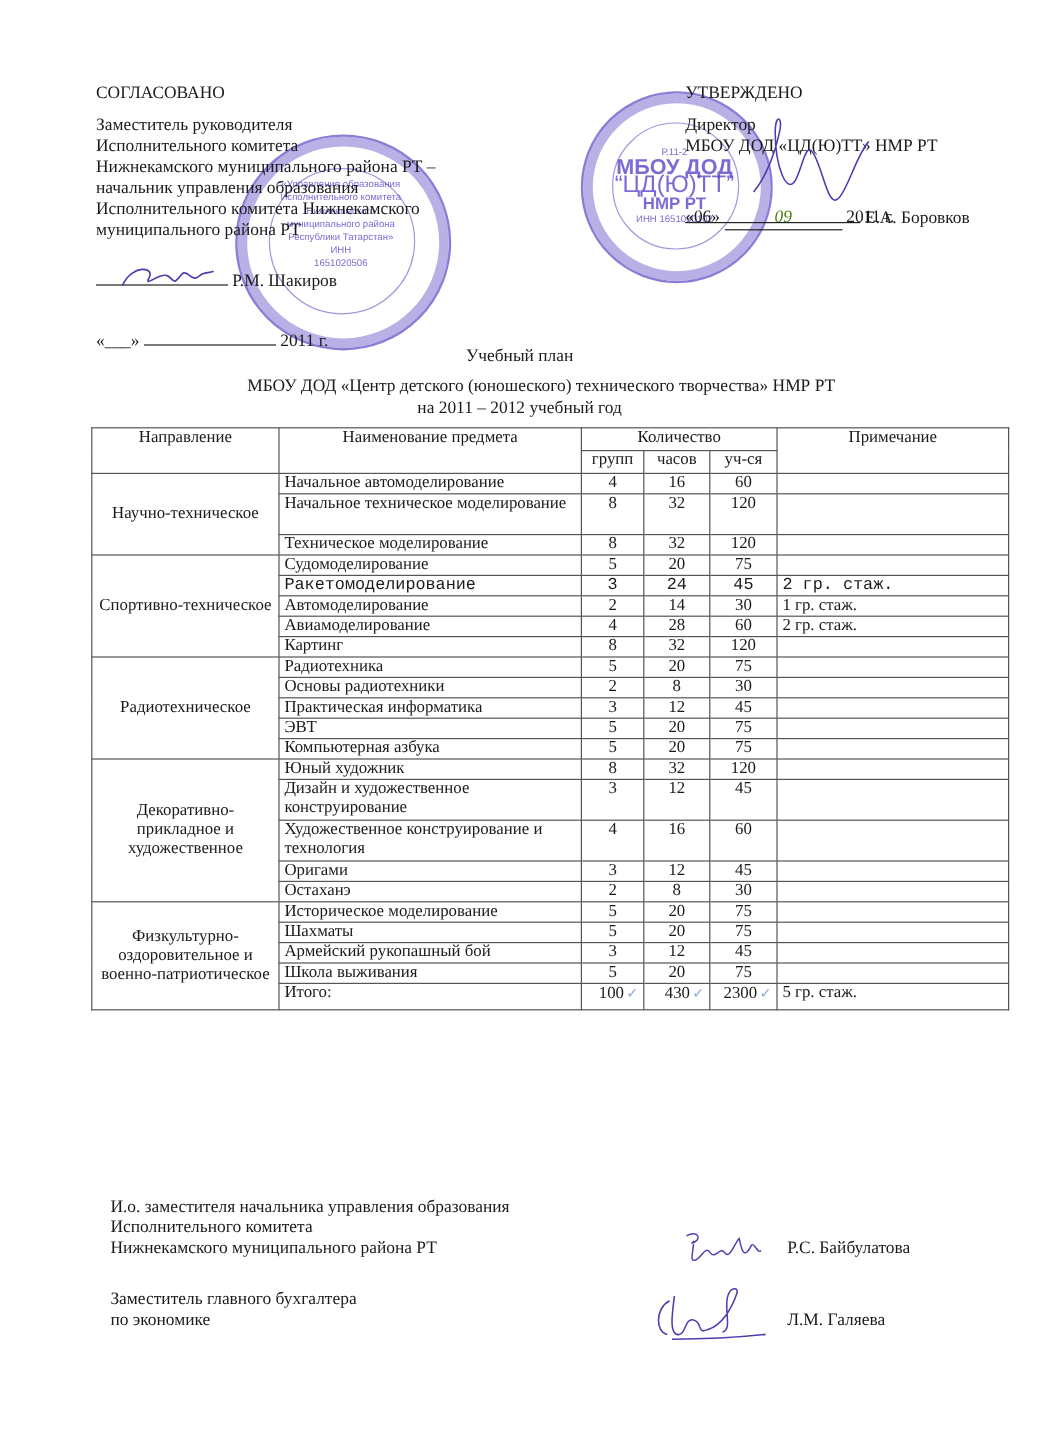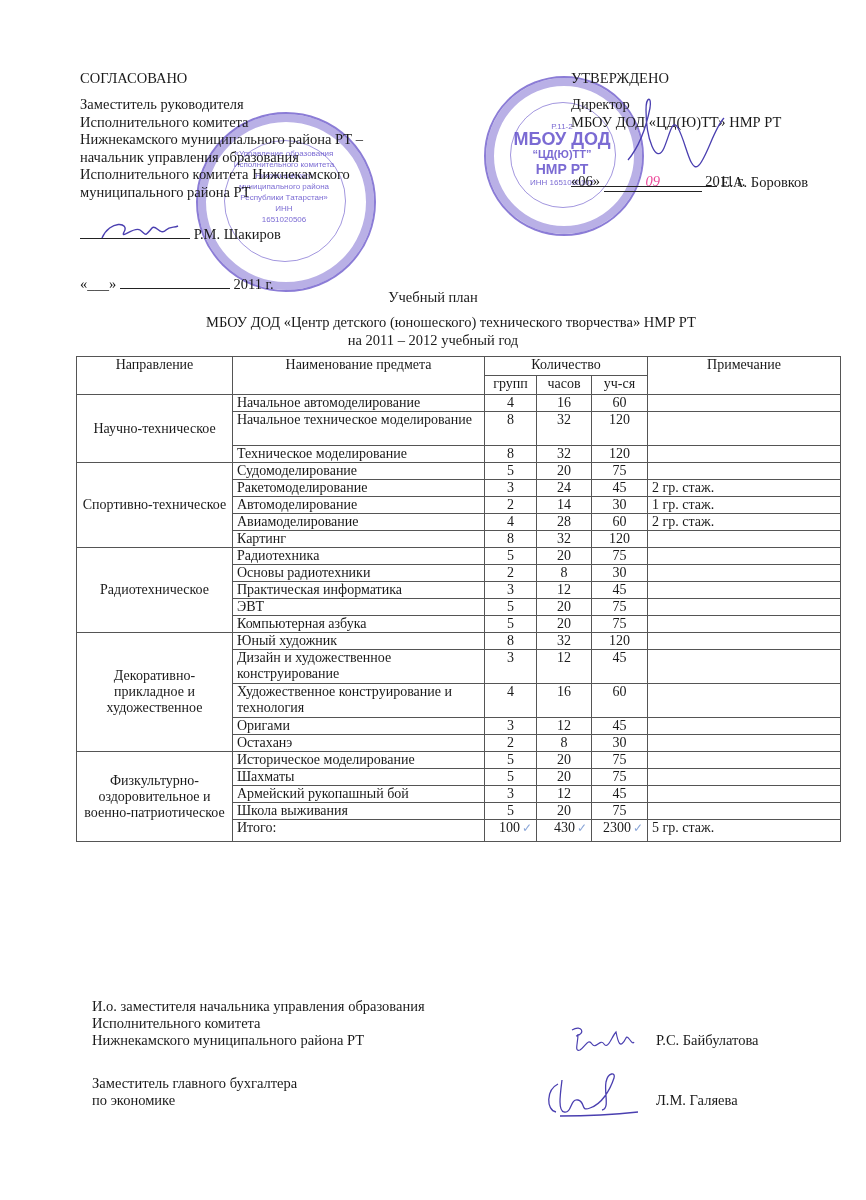--- a/index.html
+++ b/index.html
@@ -77,40 +77,40 @@
     <span>2011 г.</span>
   </div>
 </div>
 
 <div>
   <div class="stamp" style="left:484px; top:76px; width:156px; height:156px;"></div>
   <div class="stamp-inner" style="left:510px; top:102px; width:104px; height:104px;"></div>
   <div class="stamp-text" style="left:508px; top:122px; width:108px;">
     <div style="font-size:8px; line-height:10px;">Р.11-2</div>
     <div style="font-size:18px; line-height:15px; font-weight:bold;">МБОУ ДОД</div>
-    <div style="font-size:11px; line-height:15px; font-weight:bold;">“ЦД(Ю)ТТ”</div>
+    <div style="font-size:20px; line-height:15px; font-weight:normal;">“ЦД(Ю)ТТ”</div>
     <div style="font-size:14px; line-height:15px; font-weight:bold;">НМР РТ</div>
     <div style="font-size:8px; line-height:12px;">ИНН 1651030102</div>
   </div>
 
   <div class="abs hdr" style="left:571px; top:70px;">УТВЕРЖДЕНО</div>
   <div class="abs hdr" style="left:571px; top:96px;">
     <div>Директор</div>
     <div>МБОУ ДОД «ЦД(Ю)ТТ» НМР РТ</div>
   </div>
   <div class="abs hdr" style="left:571px; top:150px;margin-top:24px;">
     <span class="line" style="width:146px;"></span>
     <span>Е.А. Боровков</span>
   </div>
   <svg class="sig" style="left:620px; top:88px;" width="110" height="96" viewBox="0 0 110 96">
     <path d="M8 72 C 18 60, 26 40, 30 20 C 32 8, 26 8, 26 22 C 26 50, 36 78, 44 60 C 50 46, 52 30, 58 40 C 66 54, 70 84, 78 78 C 86 72, 94 40, 104 30" fill="none" stroke="#4a3fb0" stroke-width="1.3"></path>
   </svg>
   <div class="abs hdr" style="left:571px; top:173px;">
     <span>«06»</span>
-    <span class="line" style="width:98px; text-align:center; color:#ec4899; font-style:italic;">09</span>
+    <span class="line" style="width:98px; text-align:center; color:#4d7c0f; font-style:italic;">09</span>
     <span>2011 г.</span>
   </div>
 </div>
 
 <div class="title" style="top:289px;">Учебный план</div>
 <div class="title" style="top:314px;padding-left:18px;">МБОУ ДОД «Центр детского (юношеского) технического творчества» НМР РТ</div>
 <div class="title" style="top:332px;">на 2011 – 2012 учебный год</div>
 
 <table class="plan">
   <thead>
@@ -150,21 +150,21 @@
         <td class="c-note"></td>
       </tr>
       <tr style="height: 17px;">
         <td class="c-dir" rowspan="5">Спортивно-техническое</td>
         <td class="c-name">Судомоделирование</td>
         <td class="c-num c-g">5</td>
         <td class="c-num c-h">20</td>
         <td class="c-num c-s">75</td>
         <td class="c-note"></td>
       </tr>
-      <tr style="height: 17px;">
+      <tr style="height: 17px; font-family: Liberation Mono, monospace;">
         <td class="c-name">Ракетомоделирование</td>
         <td class="c-num c-g">3</td>
         <td class="c-num c-h">24</td>
         <td class="c-num c-s">45</td>
         <td class="c-note">2 гр. стаж.</td>
       </tr>
       <tr style="height: 17px;">
         <td class="c-name">Автомоделирование</td>
         <td class="c-num c-g">2</td>
         <td class="c-num c-h">14</td>

